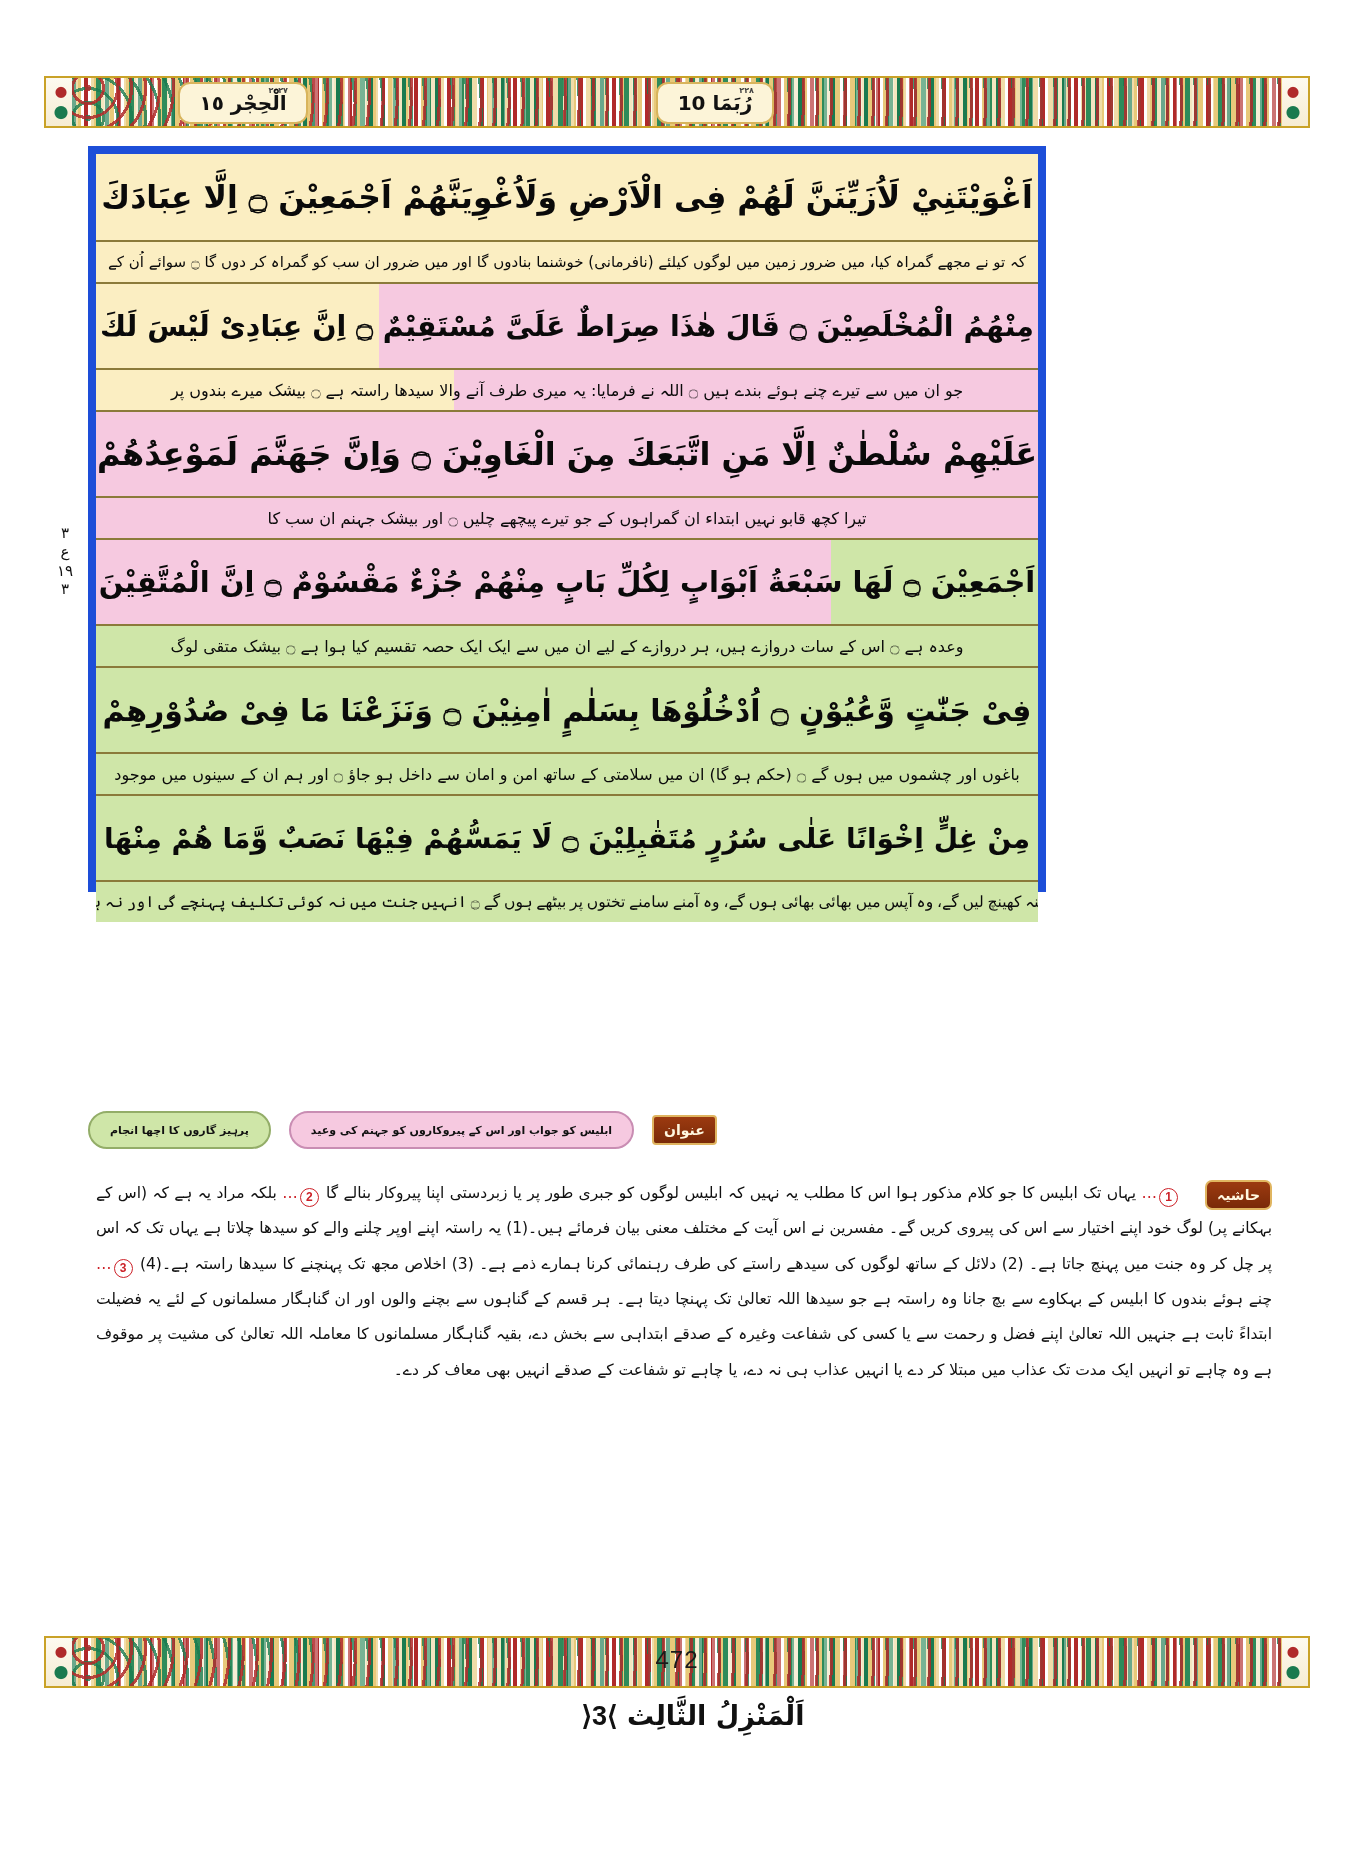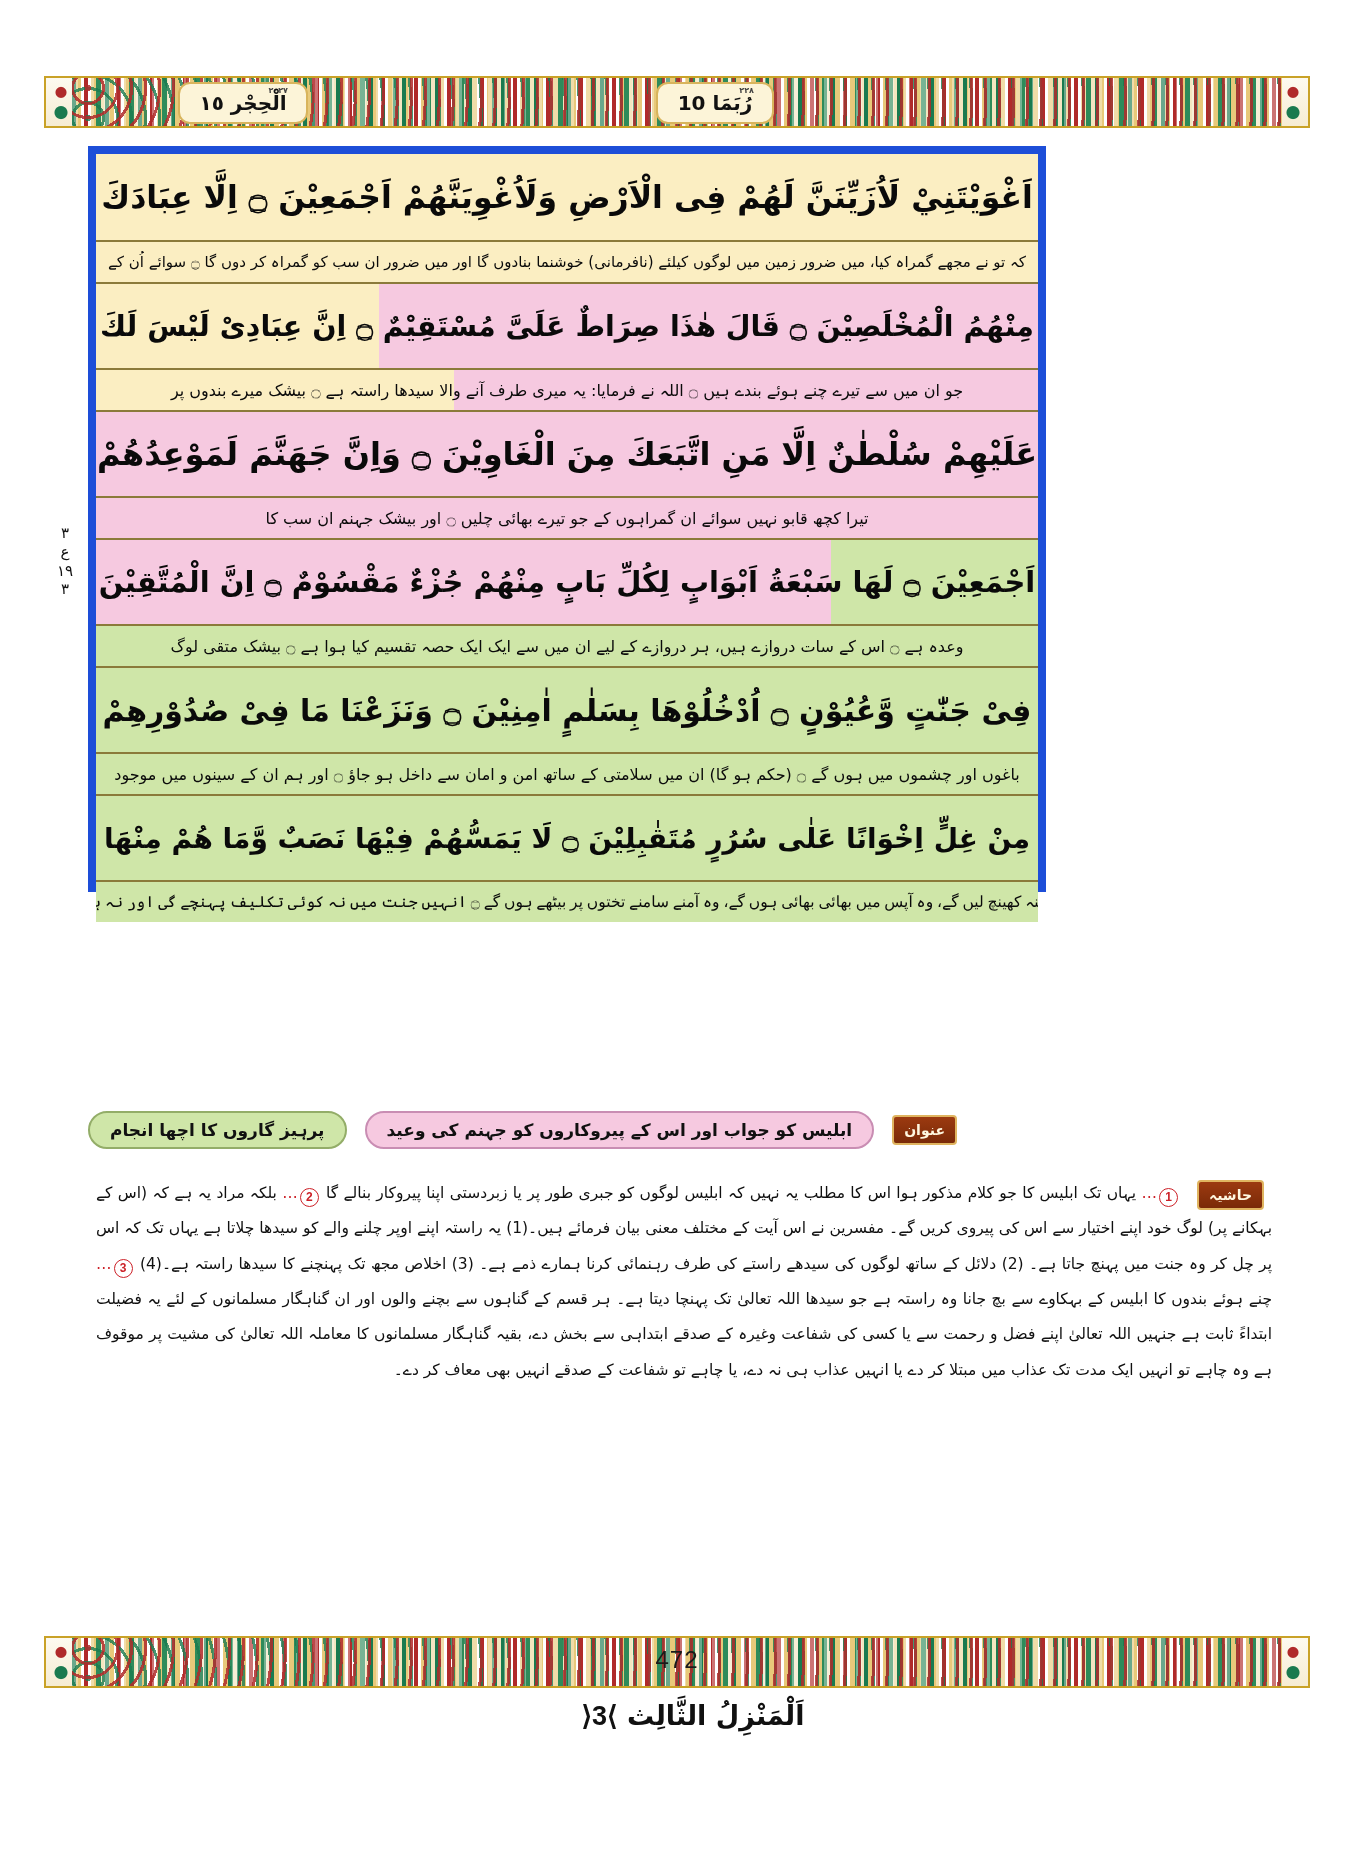--- a/index.html
+++ b/index.html
@@ -136,21 +136,21 @@
     left:88px; top:1102px; width:1180px; height:56px;
     display:flex; align-items:center; justify-content:flex-end;
     gap:18px; direction:rtl;
   }
   .pill {
     display:flex; align-items:center; justify-content:center;
     height:38px; padding:0 20px;
     border-radius:20px;
     direction:rtl;
     font-family:"DejaVu Sans", sans-serif;
-    font-size:17px; font-weight:bold; color:#111;
+    font-size:11px; font-weight:bold; color:#111;
     white-space:nowrap;
   }
   .pill.pink  { background:#f6c9e0; border:2px solid #c98db3; }
   .pill.green { background:#cfe6a8; border:2px solid #93ad68; }
 
   .badge {
     display:flex; align-items:center; justify-content:center;
     height:30px; padding:0 10px;
     background:linear-gradient(#9c3a10,#7a2a08);
     border:2px solid #e0b560;
@@ -162,21 +162,21 @@
     white-space:nowrap;
   }
 
   
   .hashiyaWrap {
     position:absolute;
     left:96px; top:1176px; width:1176px;
     direction:rtl;
   }
   .hashiyaBadge {
-    position:absolute; right:8px; top:4px;
+    position:absolute; right:0; top:4px;border-radius:7px;
   }
   .hashiyaText {
     direction:rtl; text-align:justify;
     font-family:"DejaVu Sans", sans-serif;
     font-size:15.5px; line-height:2.28;
     color:#101010;
   }
   .hashiyaText .lead { padding-right:92px; display:inline; }
 
   .fnum {
@@ -244,21 +244,21 @@
       </div>
       <div class="row trans">
         <div class="splitR" style="right: 0px; width: 62%; background: rgb(246, 201, 224);"></div>
         <div class="splitL" style="left: 0px; width: 38%; background: rgb(251, 238, 194);"></div>
         <div class="rowtext">جو ان میں سے تیرے چنے ہوئے بندے ہیں ۝ اللہ نے فرمایا: یہ میری طرف آنے والا سیدھا راستہ ہے ۝ بیشک میرے بندوں پر</div>
       </div>
       <div class="row ayah" style="background: rgb(246, 201, 224);">
         <div class="rowtext" style="font-size: 32px;">عَلَيْهِمْ سُلْطٰنٌ اِلَّا مَنِ اتَّبَعَكَ مِنَ الْغَاوِيْنَ ۝ وَاِنَّ جَهَنَّمَ لَمَوْعِدُهُمْ</div>
       </div>
       <div class="row trans" style="background: rgb(246, 201, 224);">
-        <div class="rowtext">تیرا کچھ قابو نہیں سوائے ان گمراہوں کے جو تیرے بھائی چلیں ۝ اور بیشک جہنم ان سب کا</div>
+        <div class="rowtext">تیرا کچھ قابو نہیں ابتداء ان گمراہوں کے جو تیرے پیچھے چلیں ۝ اور بیشک جہنم ان سب کا</div>
       </div>
       <div class="row ayah">
         <div class="splitR" style="right: 0px; width: 22%; background: rgb(207, 230, 168);"></div>
         <div class="splitL" style="left: 0px; width: 78%; background: rgb(246, 201, 224);"></div>
         <div class="rowtext" style="font-size: 29px;">اَجْمَعِيْنَ ۝ لَهَا سَبْعَةُ اَبْوَابٍ لِكُلِّ بَابٍ مِنْهُمْ جُزْءٌ مَقْسُوْمٌ ۝ اِنَّ الْمُتَّقِيْنَ</div>
       </div>
       <div class="row trans" style="background: rgb(207, 230, 168);">
         <div class="rowtext">وعدہ ہے ۝ اس کے سات دروازے ہیں، ہر دروازے کے لیے ان میں سے ایک ایک حصہ تقسیم کیا ہوا ہے ۝ بیشک متقی لوگ</div>
       </div>
       <div class="row ayah" style="background: rgb(207, 230, 168);">

